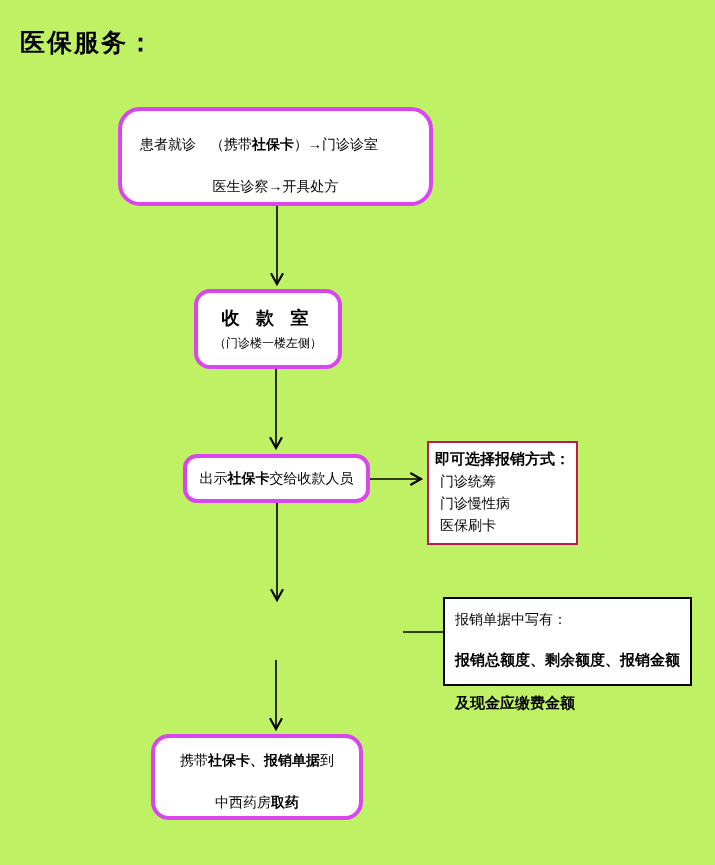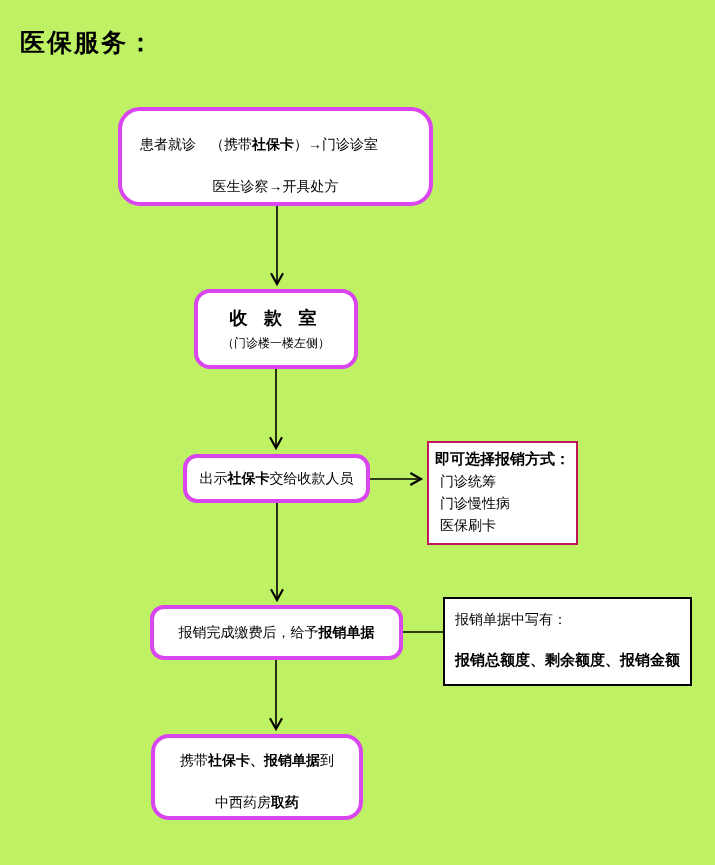--- a/index.html
+++ b/index.html
@@ -16,21 +16,21 @@
     position:absolute; box-sizing:border-box; border:4px solid #d946ef;
     background:#fff; font-size:14px; line-height:1;
   }
   .round { border-radius:18px; }
   .b { font-weight:bold; }
 
   .box1 { left:118px; top:107px; width:315px; height:99px; border-radius:22px; padding-top:27px; }
   .box1 .l1 { padding-left:18px; }
   .box1 .l2 { margin-top:28px; text-align:center; }
 
-  .box2 { left:194px; top:289px; width:164px; height:80px; border-radius:16px;
+  .box2 { left:194px; top:289px; width:148px; height:80px; border-radius:16px;
           display:flex; flex-direction:column; align-items:center; justify-content:center; }
   .box2 .big { font-size:18px; font-weight:bold; letter-spacing:6px; }
   .box2 .sub { font-size:12px; margin-top:10px; }
 
   .box3 { left:183px; top:454px; width:187px; height:49px; border-radius:14px;
           display:flex; align-items:center; justify-content:center; }
 
   .callout1 { left:427px; top:441px; width:151px; height:104px; border:2px solid #be185d;
               padding:9px 6px 0 6px; }
   .callout1 .hdr { font-size:15px; font-weight:bold; }
@@ -83,27 +83,25 @@
     <div><span>出示</span><span class="b">社保卡</span><span>交给收款人员</span></div>
   </div>
 
   <div class="box callout1">
     <div class="hdr">即可选择报销方式：</div>
     <div class="item">门诊统筹</div>
     <div class="item">门诊慢性病</div>
     <div class="item">医保刷卡</div>
   </div>
 
-  <div class="box box4">
-    <div><span>报销完成缴费后，给予</span><span class="b">报销单据</span></div>
-  </div>
 
   <div class="box callout2">
     <div class="l1"><span>报销单据中写有：</span></div>
     <div class="l2"><span class="b">报销总额度、剩余额度、报销金额</span></div>
+    <div class="l3"><span class="b">及现金应缴费金额</span></div>
   </div>
 
   <div class="box round box5">
     <div class="l1"><span>携带</span><span class="b">社保卡、报销单据</span><span>到</span></div>
     <div class="l2"><span>中西药房</span><span class="b">取药</span></div>
   </div>
 
 </div>
 
 </body></html>

